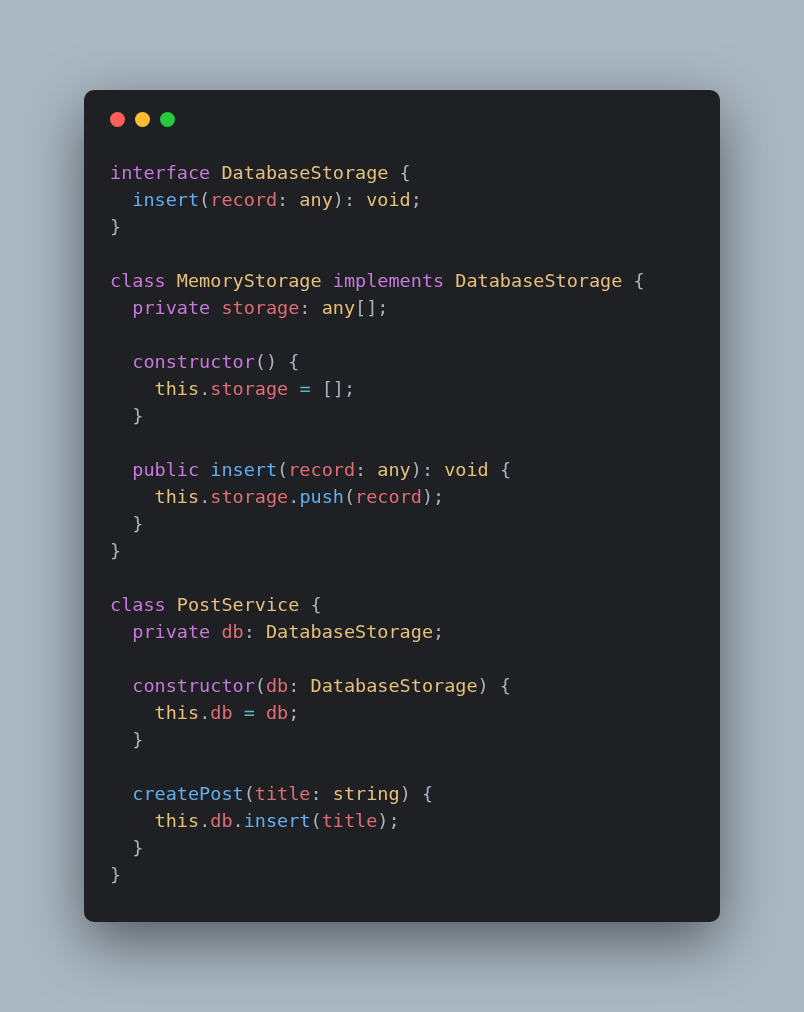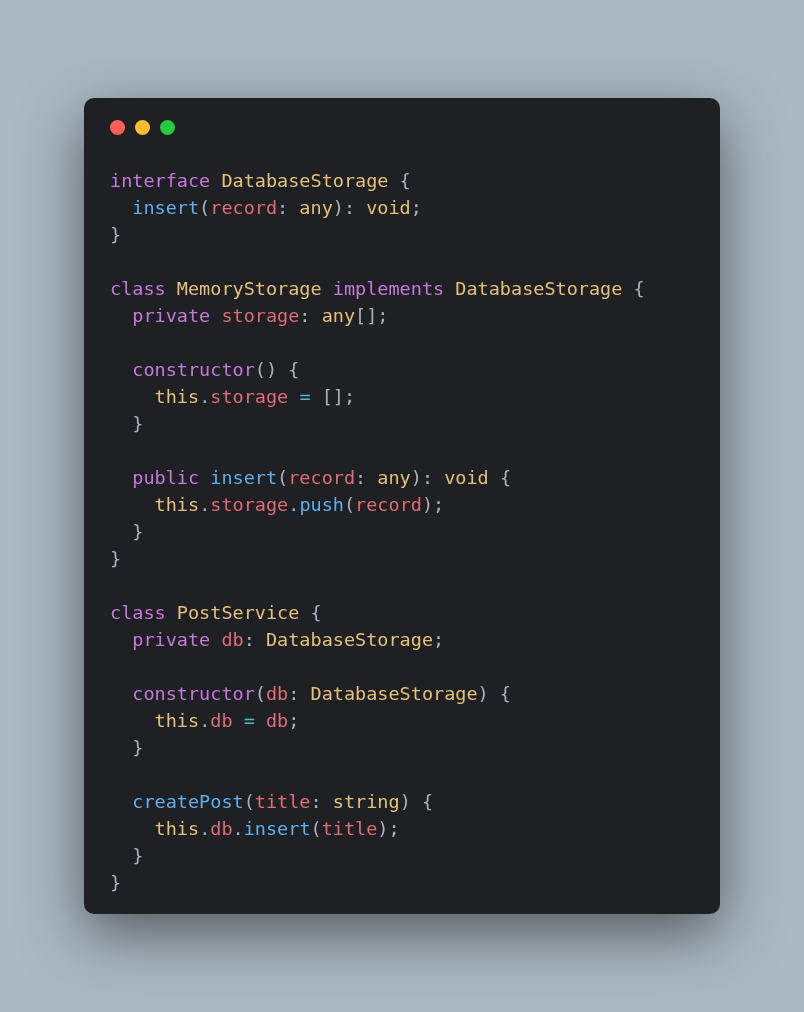--- a/index.html
+++ b/index.html
@@ -10,21 +10,21 @@
     display: flex;
     align-items: center;
     justify-content: center;
     font-family: ui-monospace, "SF Mono", "Menlo", "Consolas", monospace;
   }
   .window {
     background: #1f2023;
     border-radius: 10px;
     width: 636px;
     box-shadow: 0 20px 60px rgba(0,0,0,0.5);
-    padding: 22px 26px 18px 26px;
+    padding: 22px 26px 34px 26px;
   }
   .titlebar {
     display: flex;
     gap: 10px;
     margin-bottom: 32px;
   }
   .dot {
     width: 15px;
     height: 15px;
     border-radius: 50%;

